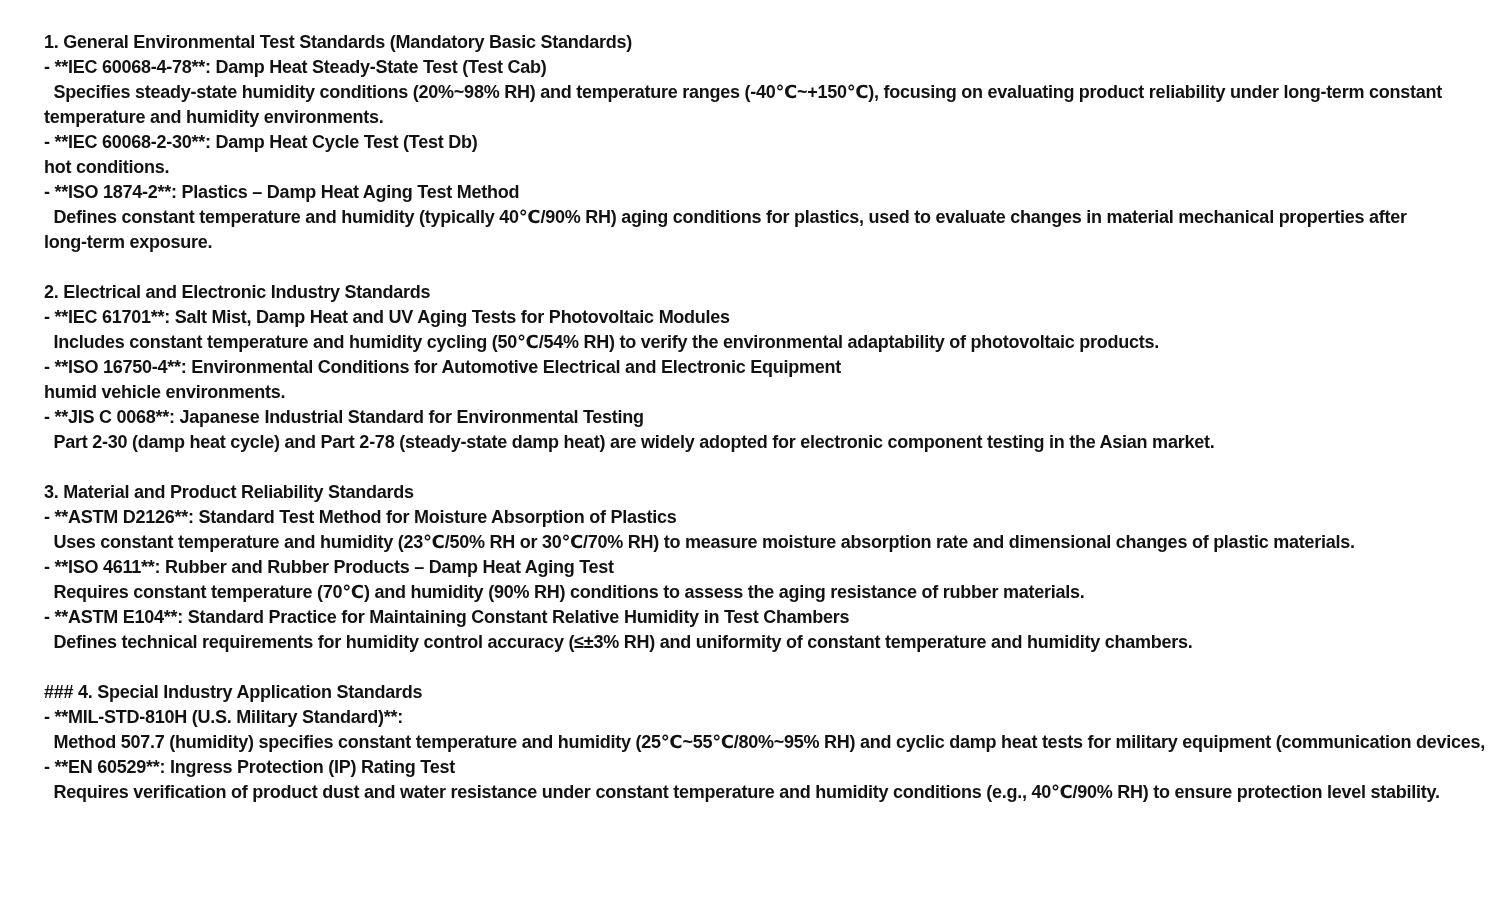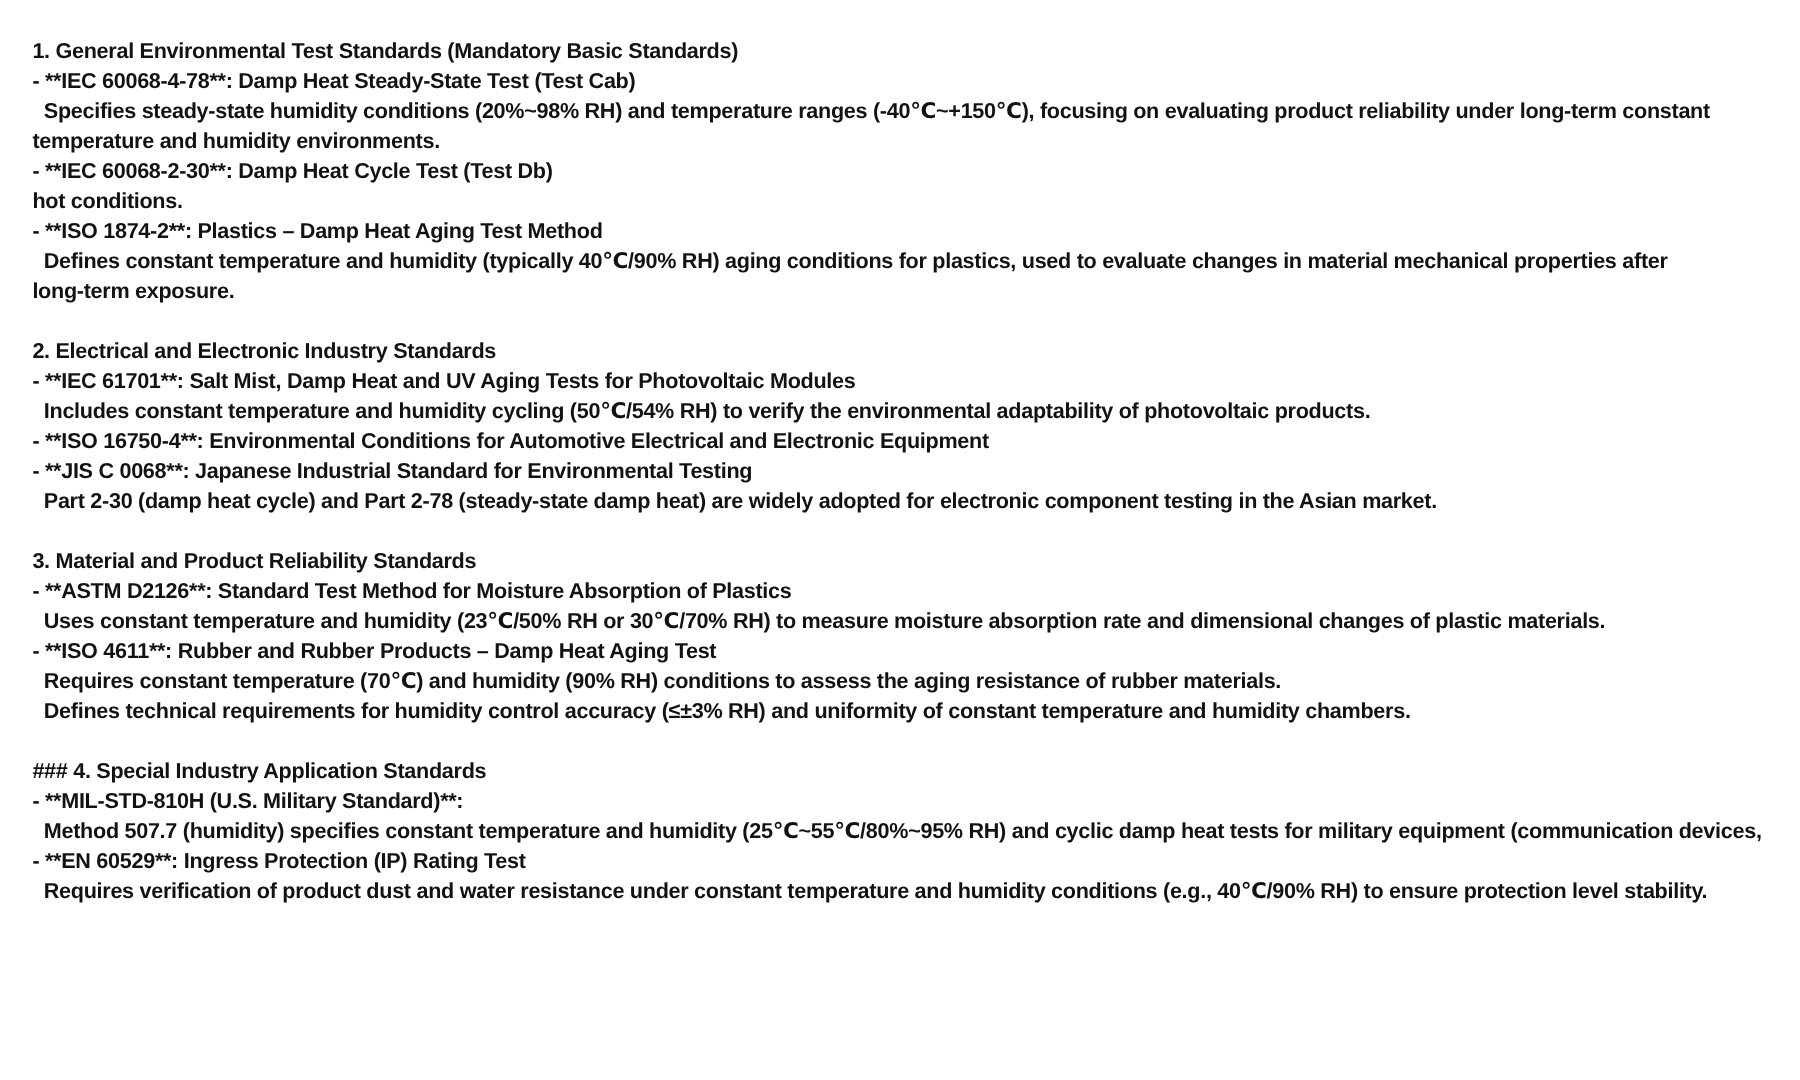--- a/index.html
+++ b/index.html
@@ -7,21 +7,21 @@
     padding: 0;
     background: #ffffff;
   }
   body {
     width: 1500px;
     height: 900px;
     overflow: hidden;
     font-family: "Liberation Sans", "DejaVu Sans", sans-serif;
   }
   .doc {
-    padding: 30px 20px 0 27px;
+    padding: 30px 20px 0 44px;
     color: #121212;
   }
   .line {
     white-space: pre;
     font-size: 18px;
     line-height: 25px;
     height: 25px;
     font-weight: bold;
     letter-spacing: -0.25px;
     overflow: visible;
@@ -41,28 +41,30 @@
     <div class="line">- **IEC 60068-2-30**: Damp Heat Cycle Test (Test Db)</div>
     <div class="line">hot conditions.</div>
     <div class="line">- **ISO 1874-2**: Plastics – Damp Heat Aging Test Method</div>
     <div class="line">  Defines constant temperature and humidity (typically 40℃/90% RH) aging conditions for plastics, used to evaluate changes in material mechanical properties after</div>
     <div class="line">long-term exposure.</div>
     <div class="line blank"></div>
     <div class="line">2. Electrical and Electronic Industry Standards</div>
     <div class="line">- **IEC 61701**: Salt Mist, Damp Heat and UV Aging Tests for Photovoltaic Modules</div>
     <div class="line">  Includes constant temperature and humidity cycling (50℃/54% RH) to verify the environmental adaptability of photovoltaic products.</div>
     <div class="line">- **ISO 16750-4**: Environmental Conditions for Automotive Electrical and Electronic Equipment</div>
+    <div class="line">humid vehicle environments.</div>
     <div class="line">- **JIS C 0068**: Japanese Industrial Standard for Environmental Testing</div>
     <div class="line">  Part 2-30 (damp heat cycle) and Part 2-78 (steady-state damp heat) are widely adopted for electronic component testing in the Asian market.</div>
     <div class="line blank"></div>
     <div class="line">3. Material and Product Reliability Standards</div>
     <div class="line">- **ASTM D2126**: Standard Test Method for Moisture Absorption of Plastics</div>
     <div class="line">  Uses constant temperature and humidity (23℃/50% RH or 30℃/70% RH) to measure moisture absorption rate and dimensional changes of plastic materials.</div>
     <div class="line">- **ISO 4611**: Rubber and Rubber Products – Damp Heat Aging Test</div>
     <div class="line">  Requires constant temperature (70℃) and humidity (90% RH) conditions to assess the aging resistance of rubber materials.</div>
+    <div class="line">- **ASTM E104**: Standard Practice for Maintaining Constant Relative Humidity in Test Chambers</div>
     <div class="line">  Defines technical requirements for humidity control accuracy (≤±3% RH) and uniformity of constant temperature and humidity chambers.</div>
     <div class="line blank"></div>
     <div class="line">### 4. Special Industry Application Standards</div>
     <div class="line">- **MIL-STD-810H (U.S. Military Standard)**:</div>
     <div class="line">  Method 507.7 (humidity) specifies constant temperature and humidity (25℃~55℃/80%~95% RH) and cyclic damp heat tests for military equipment (communication devices,</div>
     <div class="line">- **EN 60529**: Ingress Protection (IP) Rating Test</div>
     <div class="line">  Requires verification of product dust and water resistance under constant temperature and humidity conditions (e.g., 40℃/90% RH) to ensure protection level stability.</div>
   </div>
 
 </body></html>

